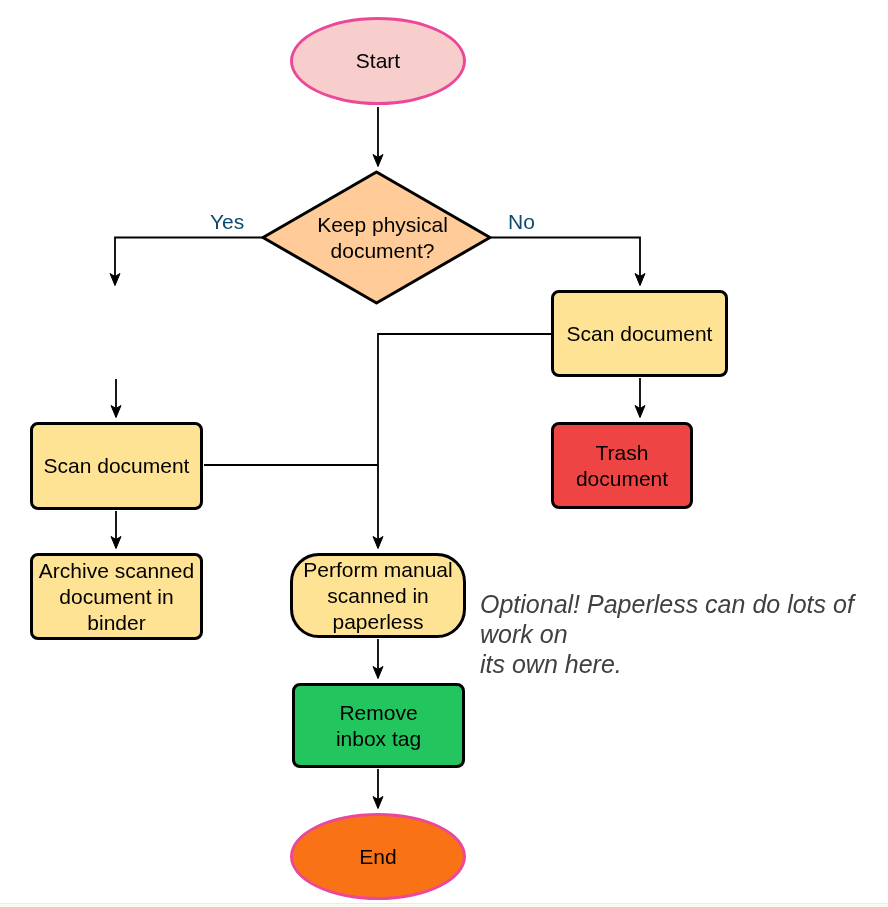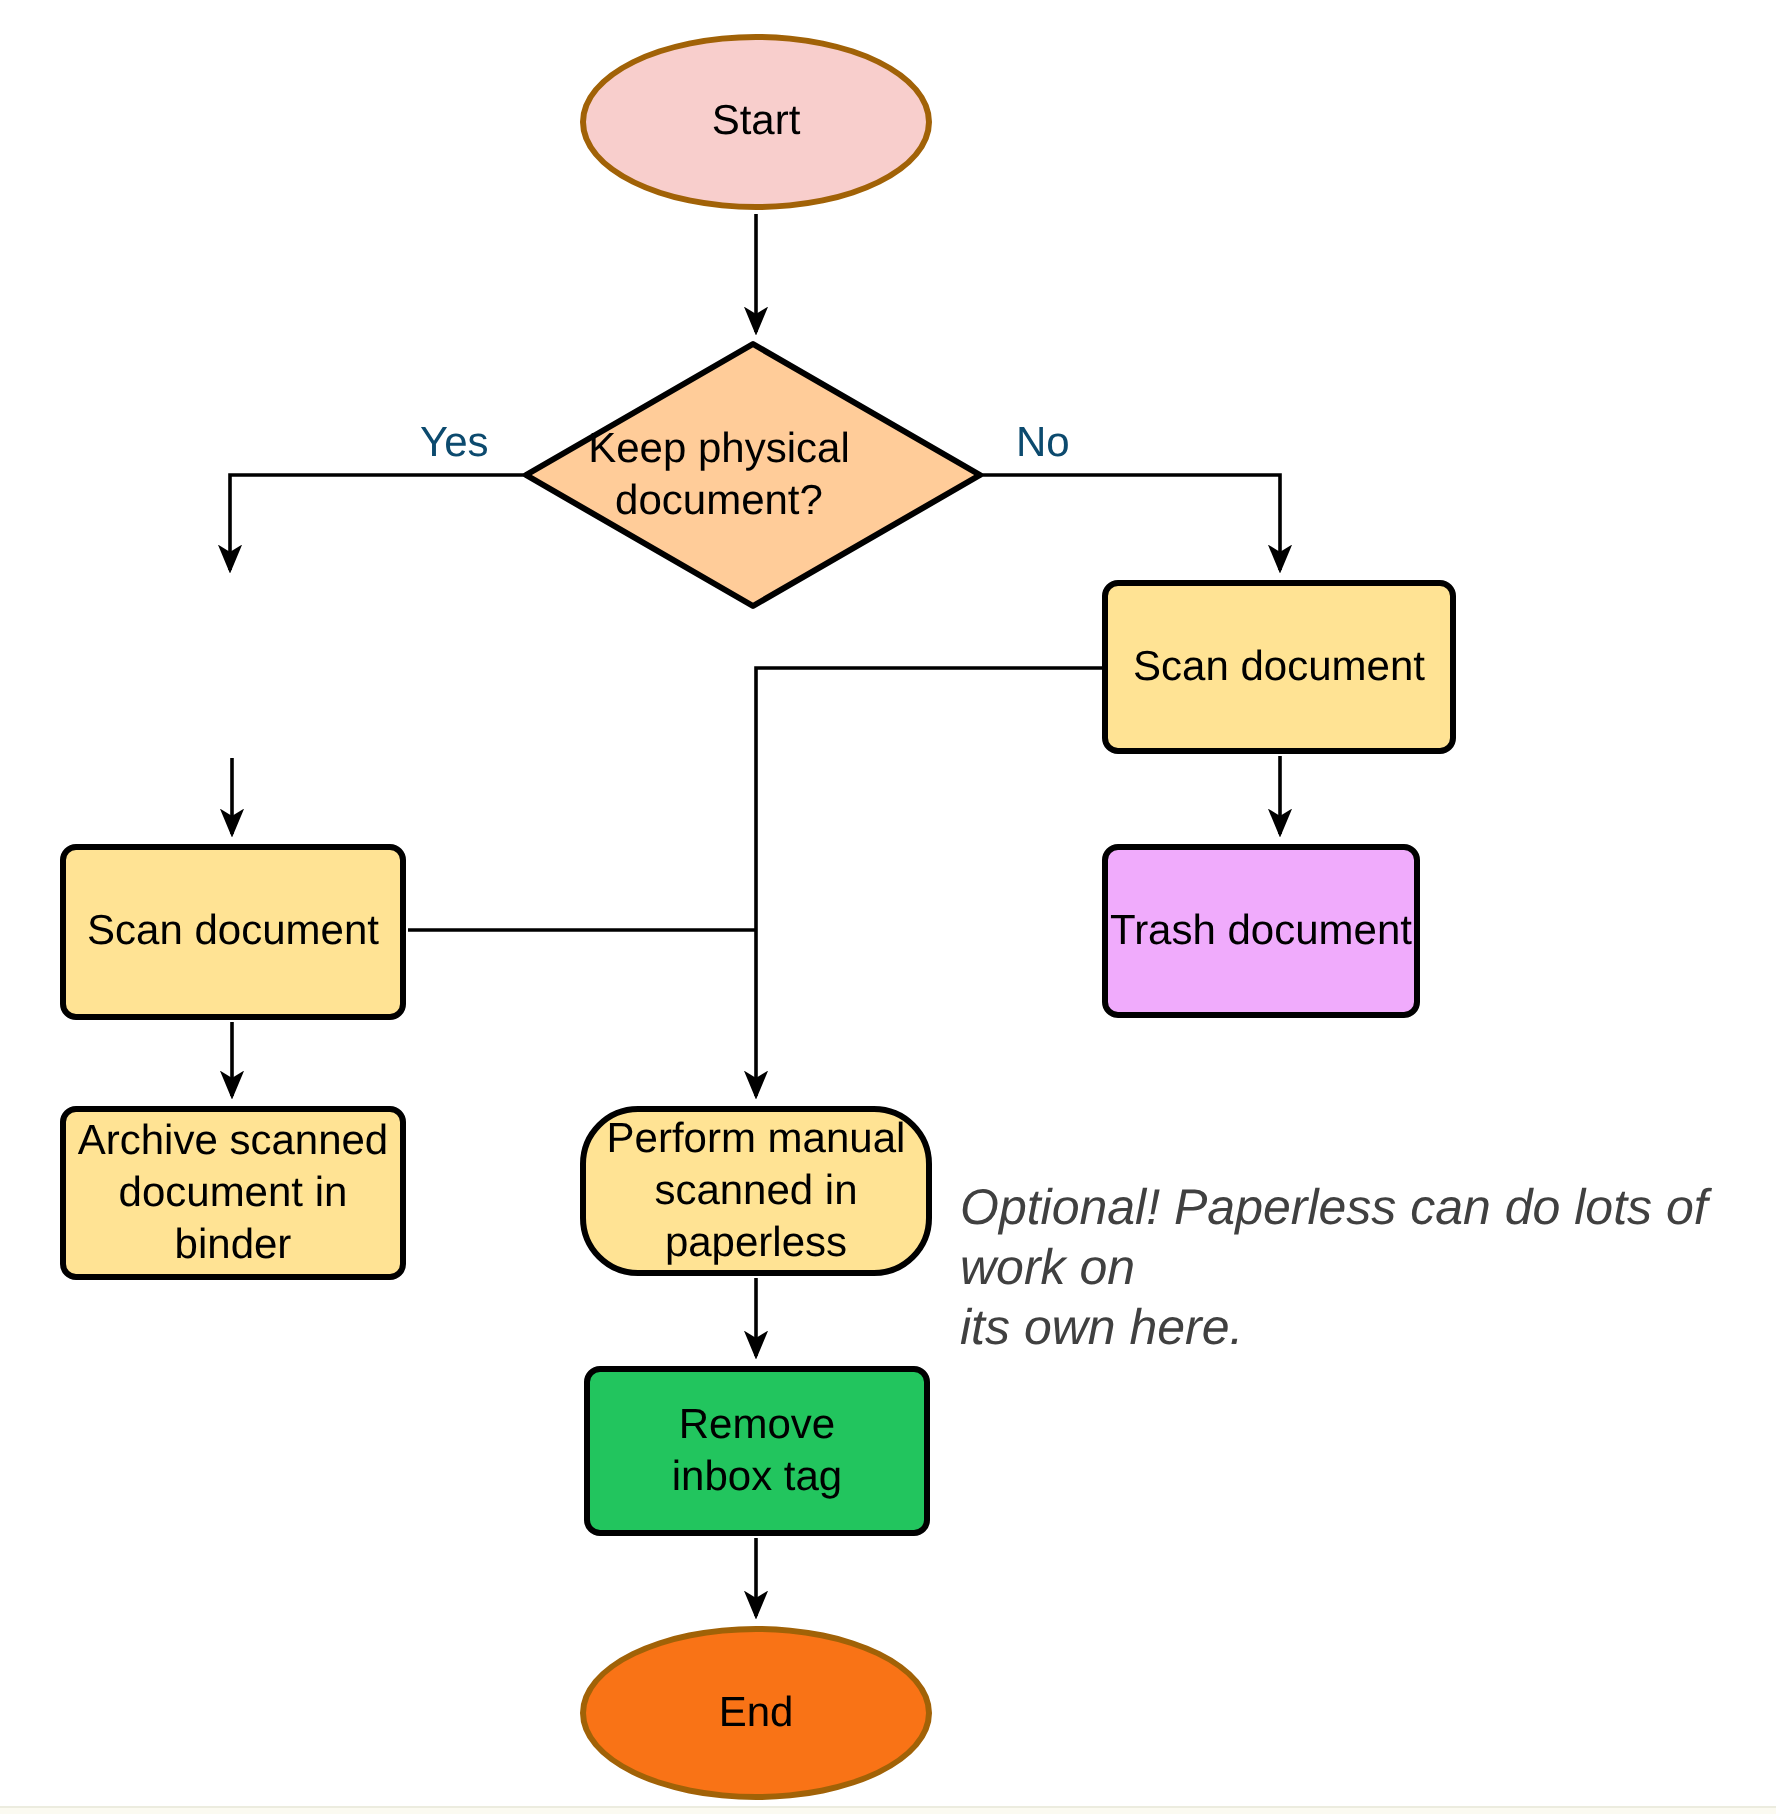--- a/index.html
+++ b/index.html
@@ -32,21 +32,21 @@
     color: #000000;
     font-size: 21px;
     line-height: 26px;
   }
   .node .label span { display: block; }
   .rect {
     border: 3px solid #000000;
     border-radius: 8px;
   }
   .ellipse {
-    border: 3px solid #a16207;
+    border: 3px solid #ec4899;
     border-radius: 50%;
   }
   .diamond-label {
     position: absolute;
     display: flex;
     align-items: center;
     justify-content: center;
     text-align: center;
     color: #000000;
     font-size: 21px;
@@ -102,21 +102,21 @@
     <polyline points="551,334 378,334 378,548" fill="none" stroke="#000000" stroke-width="1.8" marker-end="url(#arrow)"></polyline>
     <polyline points="204,465 378,465" fill="none" stroke="#000000" stroke-width="1.8"></polyline>
     <polyline points="378,639 378,678" fill="none" stroke="#000000" stroke-width="1.8" marker-end="url(#arrow)"></polyline>
     <polyline points="378,769 378,808" fill="none" stroke="#000000" stroke-width="1.8" marker-end="url(#arrow)"></polyline>
   </svg>
 
   <div class="node ellipse" style="left:290px; top:17px; width:176px; height:88px; background:#F8CECC;">
     <div class="label">Start</div>
   </div>
 
-  <div class="diamond-label" style="left:246px; top:172px; width:227px; height:131px;">
+  <div class="diamond-label" style="left:269px; top:172px; width:227px; height:131px;">
     <div class="label">
       <span style="display:block">Keep physical</span>
       <span style="display:block">document?</span>
     </div>
   </div>
 
   <div class="edge-label" style="left:210px; top:210px;">Yes</div>
   <div class="edge-label" style="left:508px; top:210px;">No</div>
 
 
@@ -129,21 +129,21 @@
       <span>Archive scanned</span>
       <span>document in</span>
       <span>binder</span>
     </div>
   </div>
 
   <div class="node rect" style="left:551px; top:290px; width:177px; height:87px; background:#FFE394;">
     <div class="label">Scan document</div>
   </div>
 
-  <div class="node rect" style="left:551px; top:422px; width:159px; height:87px; background:#f0abfc;">
+  <div class="node rect" style="left:551px; top:422px; width:142px; height:87px; background:#ef4444;">
     <div class="label">Trash document</div>
   </div>
 
   <div class="node rect" style="left:290px; top:553px; width:176px; height:85px; background:#FFE394;border-radius:29px;">
     <div class="label">
       <span>Perform manual</span>
       <span>scanned in</span>
       <span>paperless</span>
     </div>
   </div>

